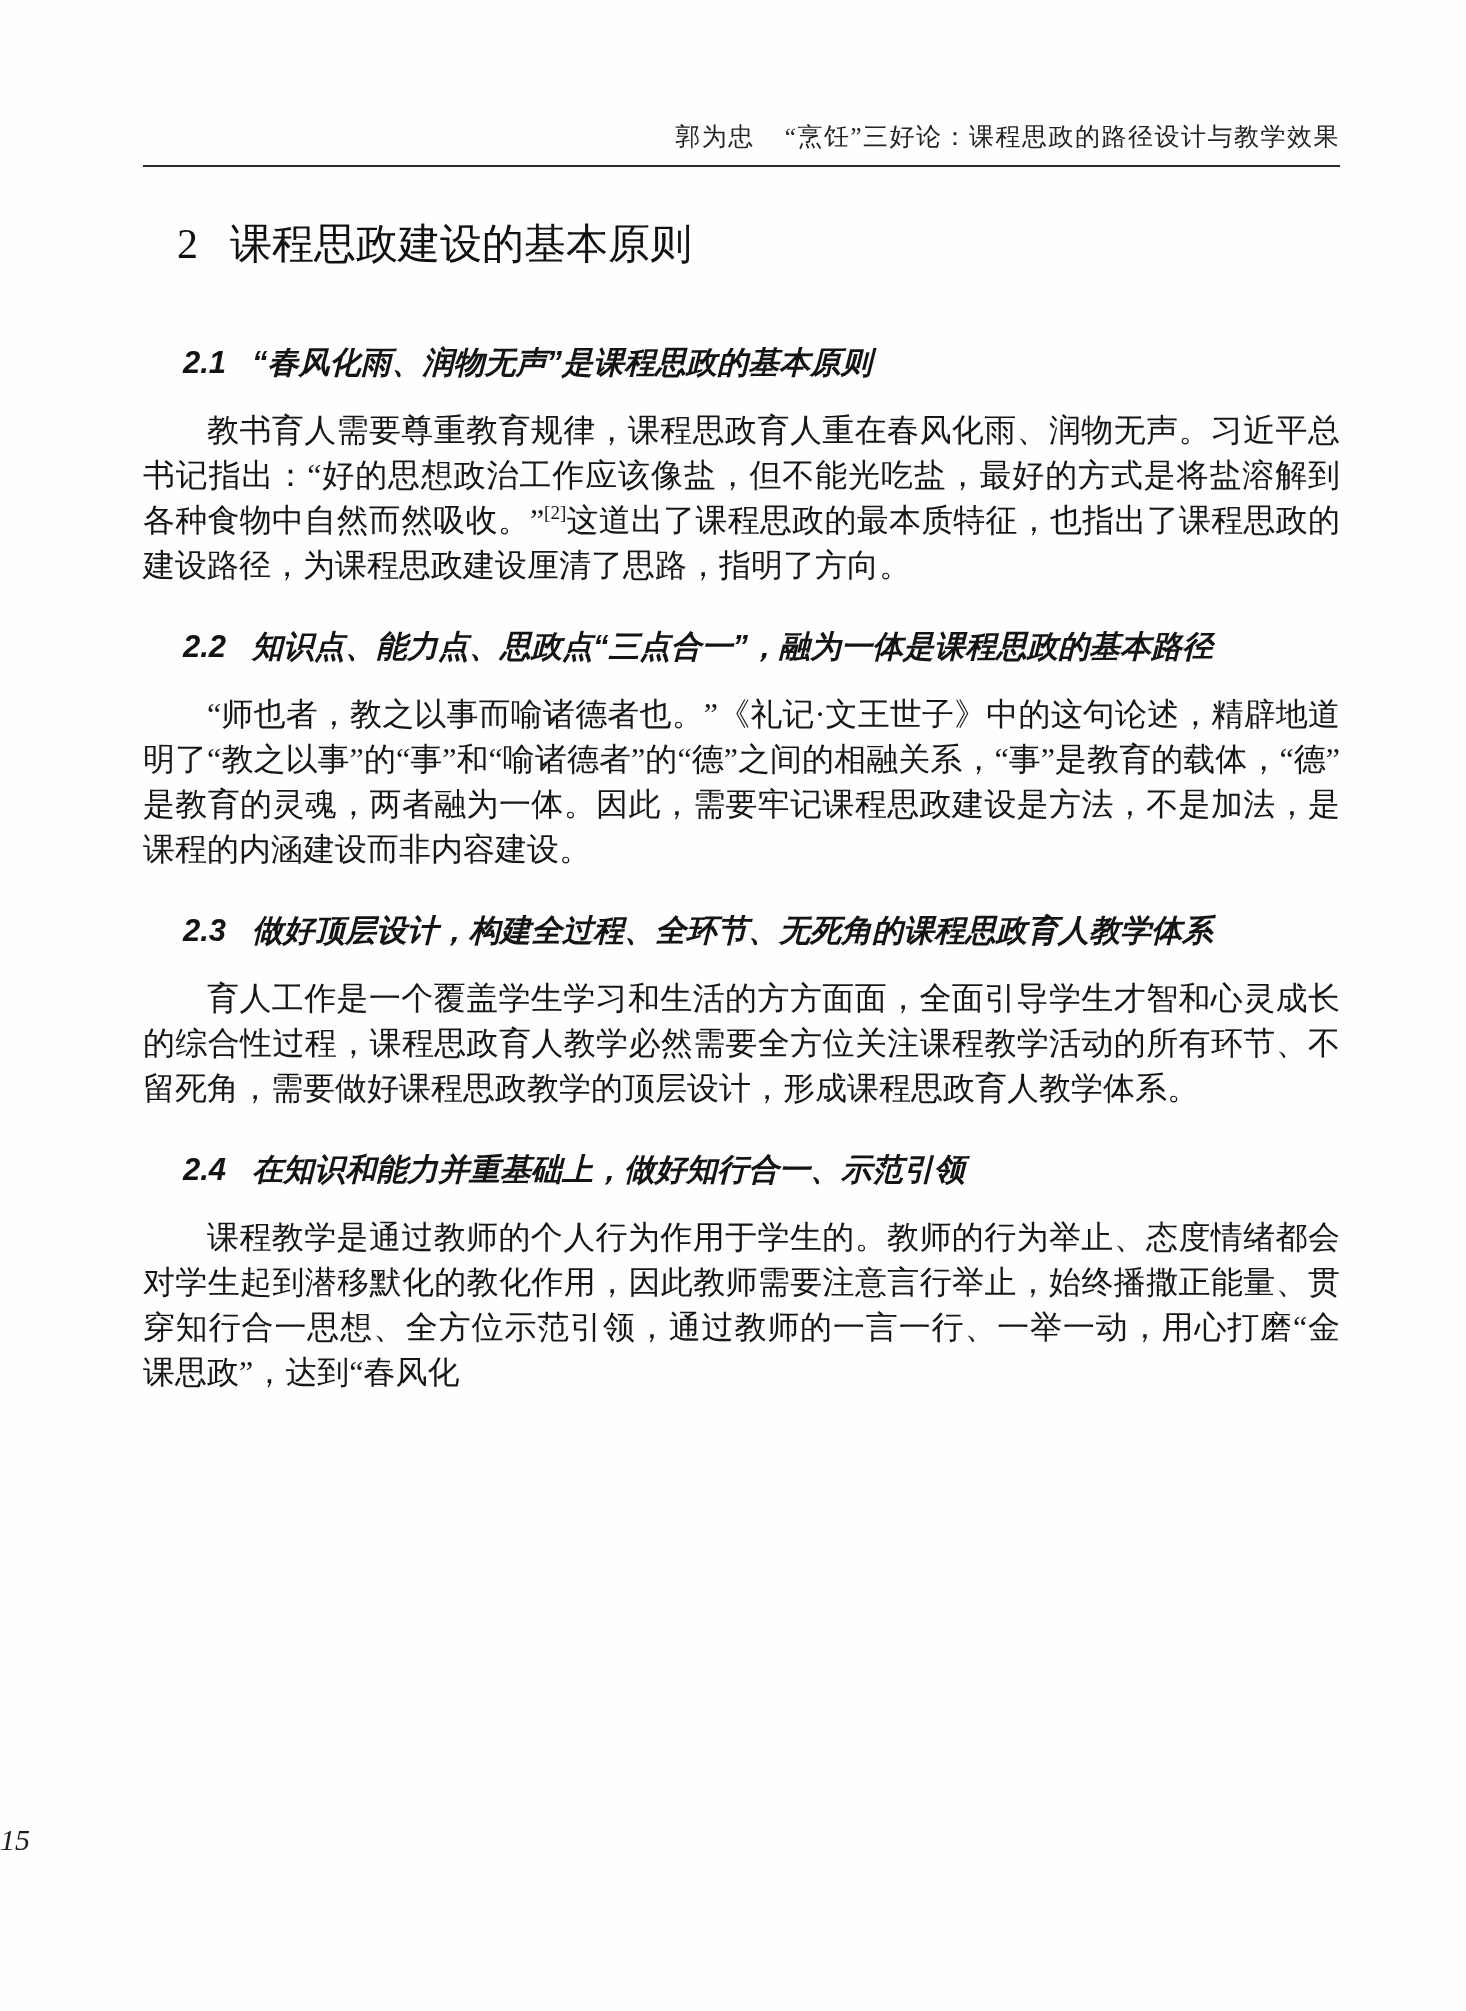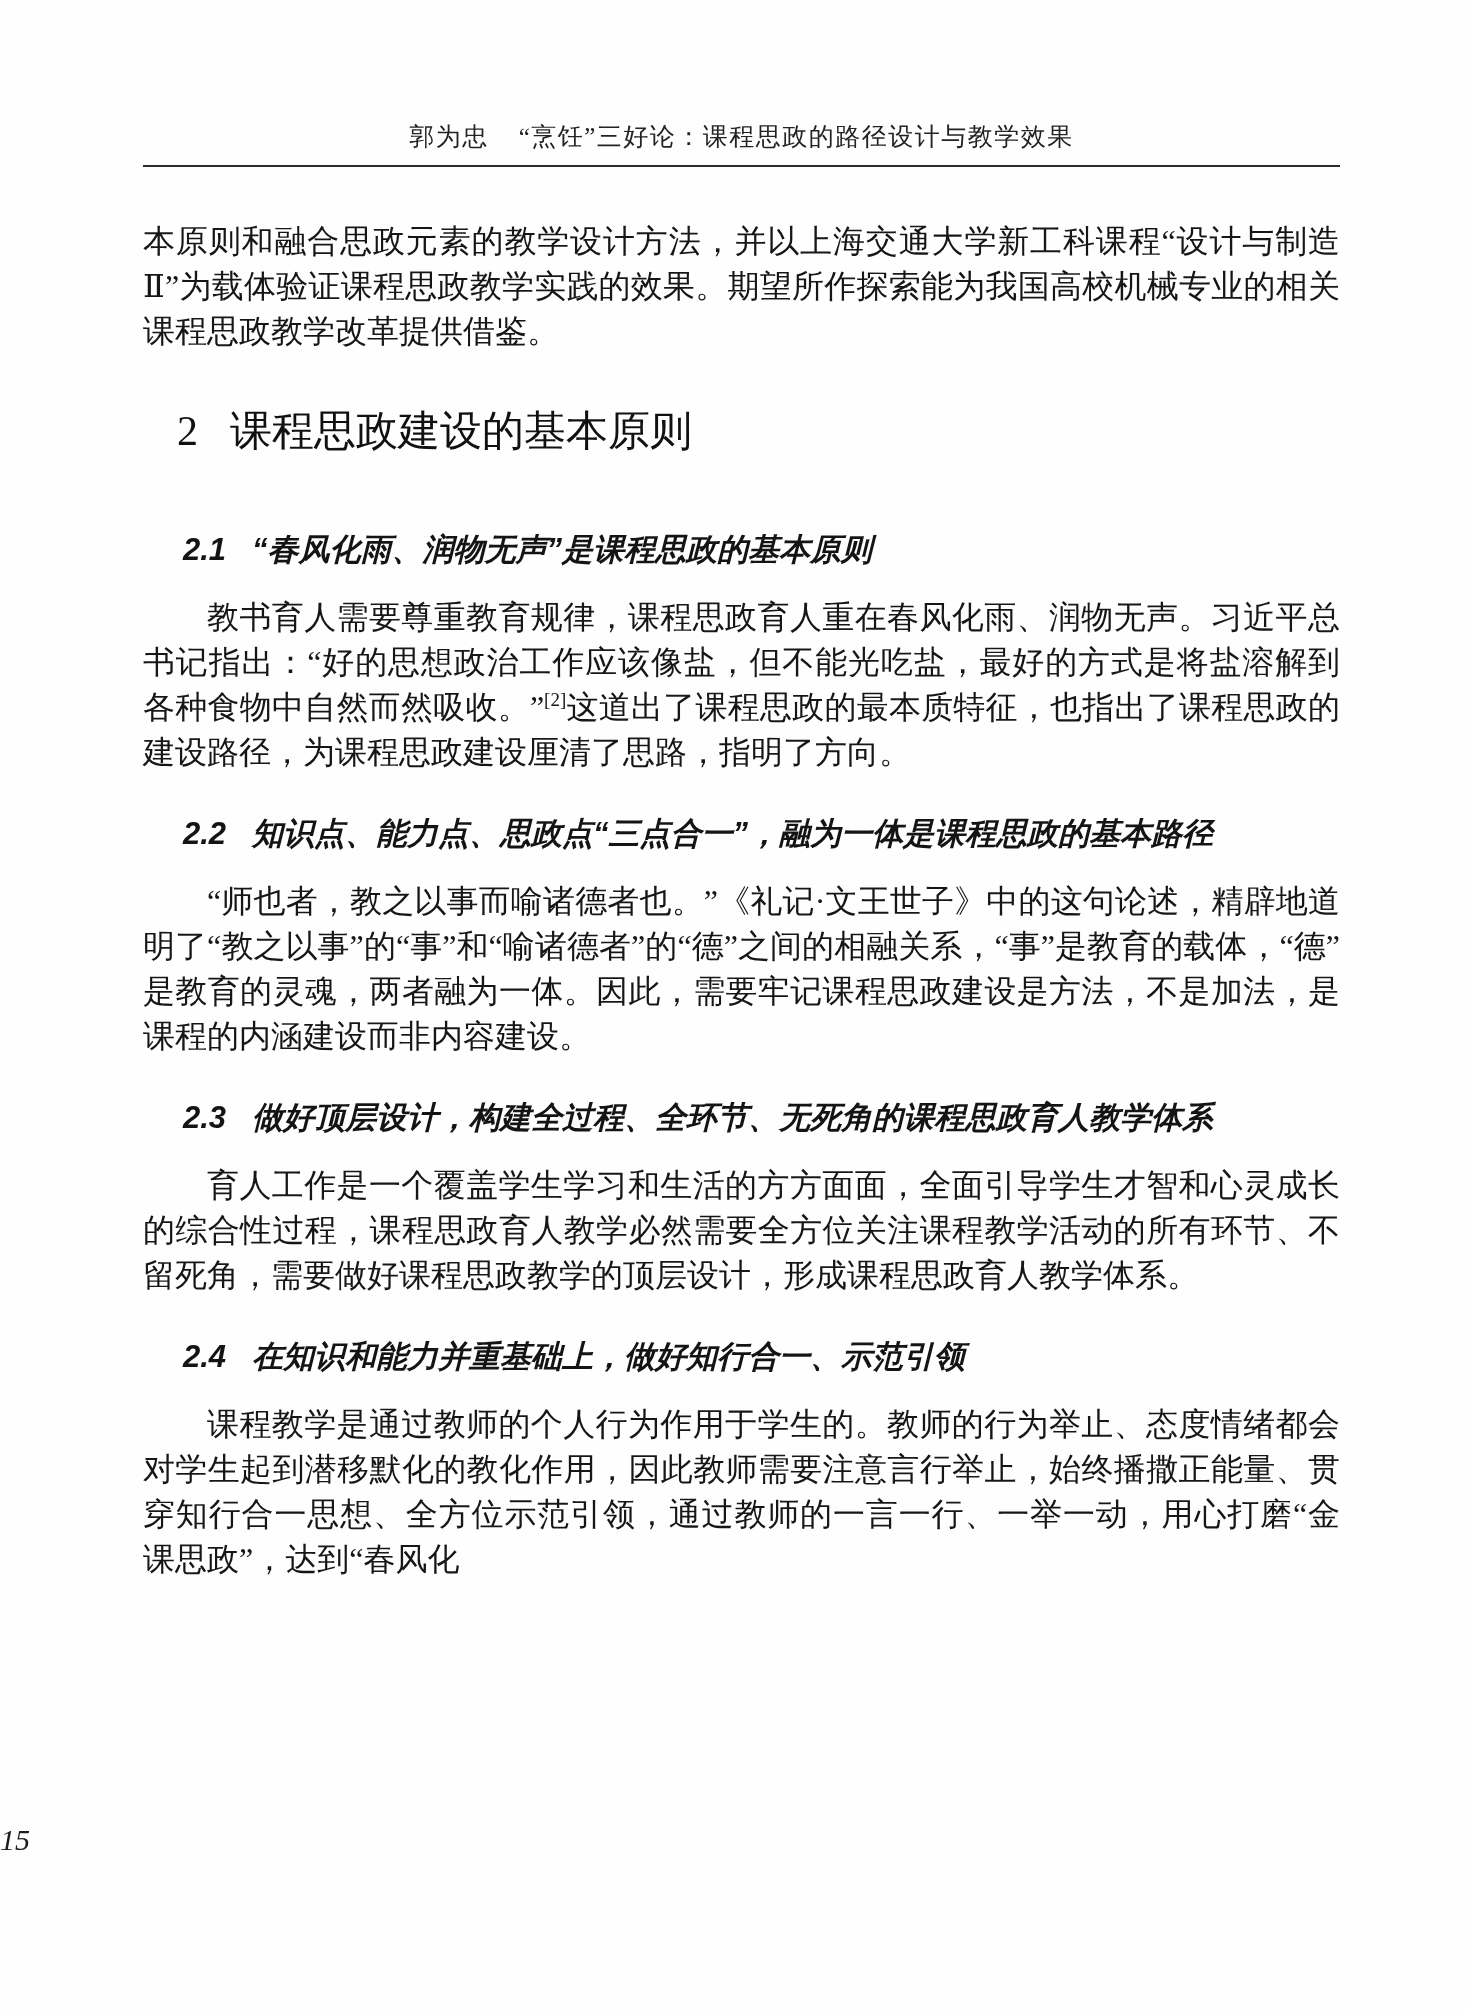--- a/index.html
+++ b/index.html
@@ -16,21 +16,21 @@
     font-family: "Liberation Serif", "DejaVu Serif", serif;
     overflow: hidden;
     margin: 0 auto;
   }
   .content {
     margin: 0 126px 0 143px;
   }
   
   .running-head {
     padding-top: 120px;
-    text-align: center;
+    text-align: right;
     font-size: 25px;
     letter-spacing: 1.5px;
     color: #232323;
     white-space: nowrap;
   }
   .running-head .author {
     margin-right: 30px;
   }
   .head-rule {
     border: none;
@@ -96,21 +96,20 @@
 <body>
 
 <div class="page">
   <div class="content">
 
     <div class="running-head">
       <span class="author">郭为忠</span><span>“烹饪”三好论：课程思政的路径设计与教学效果</span>
     </div>
     <hr class="head-rule">
 
-    <p class="para intro">本原则和融合思政元素的教学设计方法，并以上海交通大学新工科课程“设计与制造Ⅱ”为载体验证课程思政教学实践的效果。期望所作探索能为我国高校机械专业的相关课程思政教学改革提供借鉴。</p>
 
     <h1 class="section">
       <span class="h-num">2</span><span class="h-title">课程思政建设的基本原则</span>
     </h1>
 
     <h2 class="subsection">
       <span class="h-num">2.1</span><span class="h-title">“春风化雨、润物无声”是课程思政的基本原则</span>
     </h2>
     <p class="para indent"><span>教书育人需要尊重教育规律，课程思政育人重在春风化雨、润物无声。习近平总书记指出：“好的思想政治工作应该像盐，但不能光吃盐，最好的方式是将盐溶解到各种食物中自然而然吸收。”</span><sup class="ref">[2]</sup><span>这道出了课程思政的最本质特征，也指出了课程思政的建设路径，为课程思政建设厘清了思路，指明了方向。</span></p>
 

